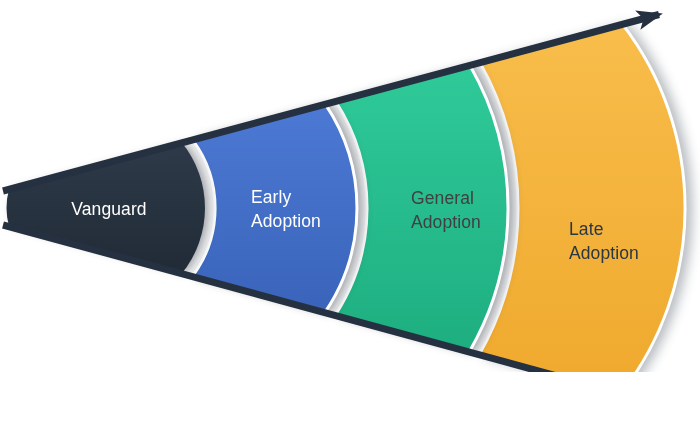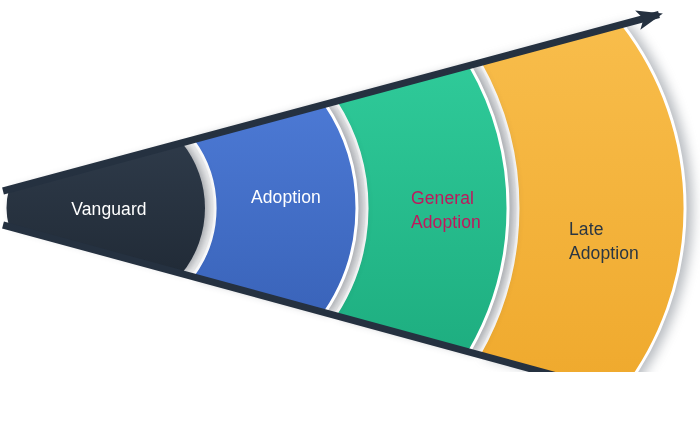--- a/index.html
+++ b/index.html
@@ -59,24 +59,25 @@
 
     <line x1="3" y1="191" x2="659" y2="14.5" stroke-width="7" stroke-linecap="butt" marker-end="url(#arrowhead)" stroke="#253140"></line>
     <line x1="3" y1="225" x2="656" y2="403" stroke-width="7" stroke-linecap="butt" marker-end="url(#arrowhead)" stroke="#253140"></line>
   </svg>
 
   <div class="seg-label label-center" style="left: 29px; top: 197px; width: 160px; color: rgb(255, 255, 255);">
     <span>Vanguard</span>
   </div>
 
   <div class="seg-label" style="left: 251px; top: 185px; color: rgb(255, 255, 255);">
+    <span>Early</span>
     <span>Adoption</span>
   </div>
 
-  <div class="seg-label" style="left: 411px; top: 186px; color: #be185d;">
+  <div class="seg-label" style="left: 411px; top: 186px; color: #404040;">
     <span>General</span>
     <span>Adoption</span>
   </div>
 
   <div class="seg-label" style="left: 569px; top: 188px; color: rgb(42, 54, 66); margin-top: 29px;">
     <span>Late</span>
     <span>Adoption</span>
   </div>
 
 </div>

